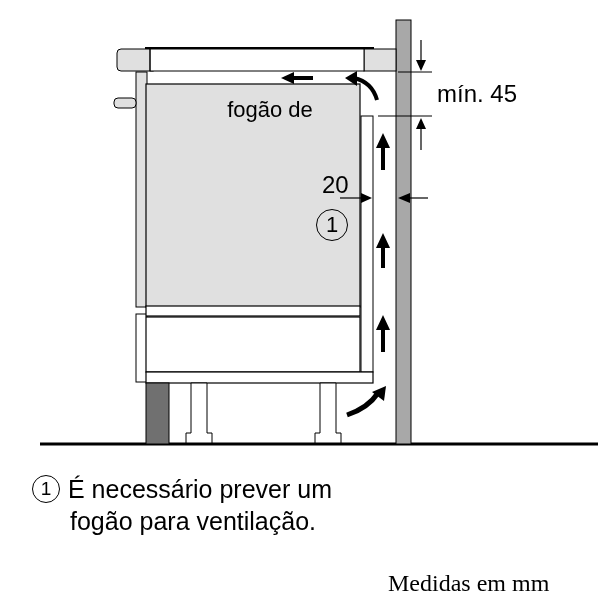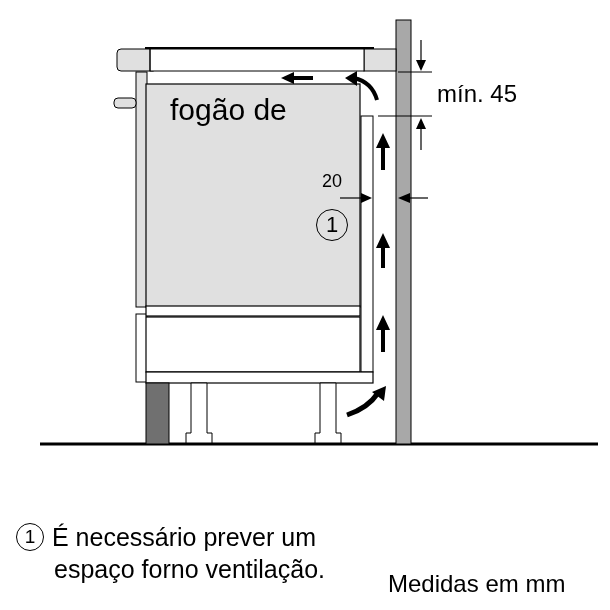--- a/index.html
+++ b/index.html
@@ -1,26 +1,26 @@
 <!DOCTYPE html>
 <html><head>
 <meta charset="utf-8">
 <style>
   html,body{margin:0;padding:0;background:#fff;}
   body{width:610px;height:610px;position:relative;overflow:hidden;font-family:"Liberation Sans",sans-serif;color:#000;}
   svg{position:absolute;left:0;top:0;}
   .lbl{position:absolute;font-family:"Liberation Sans",sans-serif;color:#000;white-space:nowrap;}
-  .appliance{left:170px;top:95px;font-size:30px;line-height:29px;white-space:normal;width:200px;}
+  .appliance{left:170px;top:95px;font-size:22px;line-height:29px;white-space:normal;width:200px;text-align:center;}
   .dim45{left:437px;top:80px;font-size:24px;}
-  .dim20{left:322px;top:171px;font-size:18px;}
+  .dim20{left:322px;top:171px;font-size:24px;}
   .marker{position:absolute;left:316px;top:209px;width:30px;height:30px;border:1.6px solid #000;border-radius:50%;font-size:22px;line-height:30px;text-align:center;box-sizing:content-box;}
-  .note{position:absolute;left:16px;top:473px;font-size:25px;line-height:32px;margin-top:48px;}
+  .note{position:absolute;left:32px;top:473px;font-size:25px;line-height:32px;}
   .note .num{display:inline-block;width:26px;height:26px;border:1.5px solid #000;border-radius:50%;font-size:19px;line-height:26px;text-align:center;margin-right:8px;vertical-align:3px;}
   .note .l2{padding-left:38px;}
-  .units{left:388px;top:570px;font-size:24px;}
+  .units{left:388px;top:570px;font-size:24px;font-family:Liberation Serif, serif;}
 </style>
 </head>
 <body>
 
 <svg width="610" height="610" viewBox="0 0 610 610">
 
   <line x1="40" y1="444" x2="598" y2="444" stroke="#000" stroke-width="3"></line>
 
   <rect x="396" y="20" width="15" height="424" fill="#a8a8a8" stroke="#000" stroke-width="1"></rect>
 
@@ -85,16 +85,16 @@
 
 <div class="lbl appliance">
   <div>fogão de</div>
 </div>
 <div class="lbl dim45">mín. 45</div>
 <div class="lbl dim20">20</div>
 <div class="marker">1</div>
 
 <div class="note">
   <div><span class="num">1</span><span>É necessário prever um</span></div>
-  <div class="l2">espaço forno ventilação.</div>
+  <div class="l2">fogão para ventilação.</div>
 </div>
 
 <div class="lbl units">Medidas em mm</div>
 
 </body></html>

